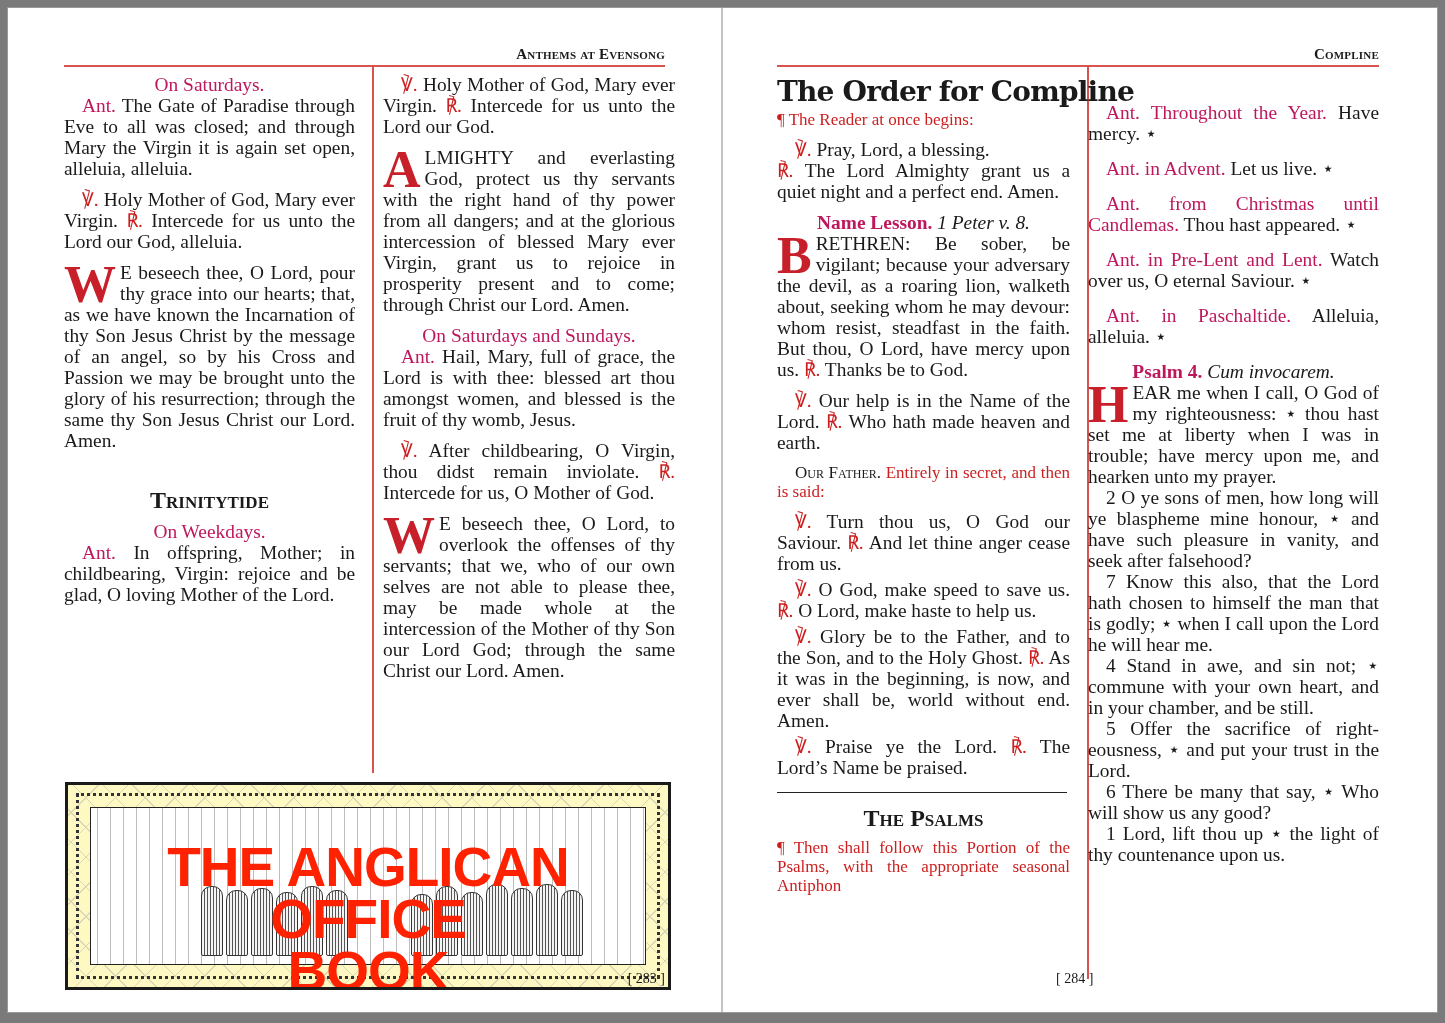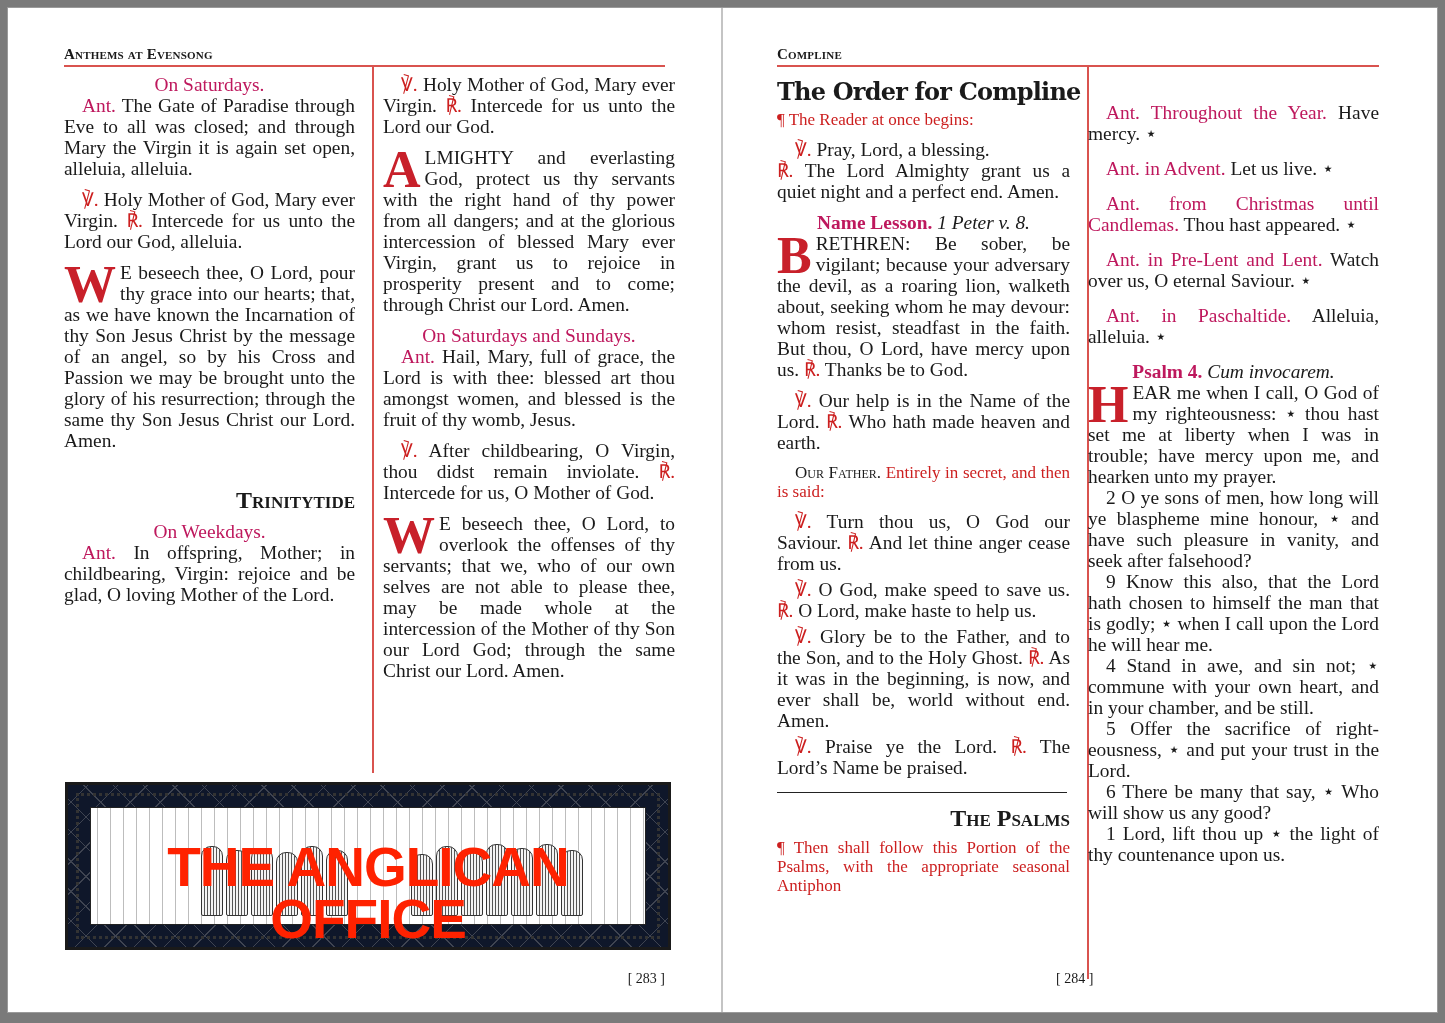--- a/index.html
+++ b/index.html
@@ -22,21 +22,21 @@
     left: 713px; top: 0;
     width: 2px; height: 100%;
     background: #c4c4c4;
   }
   .page { position: absolute; top: 0; height: 100%; }
   .page-left { left: 56px; width: 601px; }
   .page-right { left: 769px; width: 602px; }
 
   .running-head {
     position: absolute; top: 38px; left: 0; right: 0;
-    text-align: left;
+    text-align: right;
     font-size: 15px; font-weight: bold; letter-spacing: 0.2px;
     font-variant: small-caps;
   }
   .head-rule {
     position: absolute; top: 57px; left: 0; right: 0;
     height: 2px; background: #d9534f;
   }
   .col-rule {
     position: absolute; top: 59px;
     width: 2px; background: #d9534f;
@@ -63,43 +63,43 @@
   .gap-s { height: 5px; }
 
   .dropcap {
     float: left;
     font-size: 52px; line-height: 42px;
     color: #c8202a; font-weight: bold;
     margin: 2px 4px -4px 0;
   }
   .smallcaps-title {
     font-variant: small-caps; font-weight: bold;
-    font-size: 24px; text-align: right; line-height: 30px;
+    font-size: 24px; text-align: center; line-height: 30px;
   }
   .blackletter {
     font-family: "DejaVu Serif", serif;
-    font-weight: bold; font-size: 24px;
+    font-weight: bold; font-size: 28px;
     letter-spacing: -0.8px;
     line-height: 36px; text-align: center;
     white-space: nowrap;
   }
   .vr { color: #cc1f1f; }
   .rule-black { height: 1px; background: #222; margin: 14px 0 10px 0; width: 290px; }
 
   .folio {
     position: absolute; top: 963px; left: 0; right: 0;
     text-align: right; font-size: 14px;
   }
   .page-right .folio { text-align: left; left: 279px; }
 
   .banner {
     position: absolute; left: 1px; top: 774px;
-    width: 606px; height: 168px;
+    width: 606px; height: 208px;
     border: 3px solid #1a1a1a;
-    background: #0f172a;
+    background: #fef9c3;
     overflow: hidden;
     padding-left: 33px;
   }
   .banner-inner {
     position: absolute; left: 8px; top: 8px; right: 8px; bottom: 8px;
     border: 3px dotted #333;
   }
   .banner-scene {
     position: absolute; left: 22px; top: 22px; right: 22px; bottom: 22px;
     border: 1px solid #222;
@@ -234,21 +234,21 @@
           <div class="gap" style="height: 14px;"></div>
           <p class="indent"><span class="red">Ant. in Pre-Lent and Lent.</span><span> Watch over us, O eternal Saviour. ⋆</span></p>
           <div class="gap" style="height: 14px;"></div>
           <p class="indent"><span class="red">Ant. in Paschaltide.</span><span> Alleluia, alleluia. ⋆</span></p>
           <div class="gap" style="height: 14px;"></div>
         </div>
       <p class="center"><b class="red">Psalm 4.</b><i> Cum invocarem.</i></p>
       <p><span class="dropcap">H</span><span>EAR me when I call, O God of my righteous­ness: ⋆ thou hast set me at lib­erty when I was in trouble; have mercy upon me, and hearken unto my prayer.</span></p>
       <div id="verse-list">
           <p class="indent">2 O ye sons of men, how long will ye blaspheme mine hon­our, ⋆ and have such pleasure in vanity, and seek after false­hood?</p>
-          <p class="indent">9 Know this also, that the Lord hath chosen to himself the man that is godly; ⋆ when I call upon the Lord he will hear me.</p>
+          <p class="indent">7 Know this also, that the Lord hath chosen to himself the man that is godly; ⋆ when I call upon the Lord he will hear me.</p>
           <p class="indent">4 Stand in awe, and sin not; ⋆ commune with your own heart, and in your chamber, and be still.</p>
           <p class="indent">5 Offer the sacrifice of right­eousness, ⋆ and put your trust in the Lord.</p>
           <p class="indent">6 There be many that say, ⋆ Who will show us any good?</p>
           <p class="indent">1 Lord, lift thou up ⋆ the light of thy countenance upon us.</p>
         </div>
     </div>
 
     <div class="folio">[ 284 ]</div>
   </div>
 </div>

